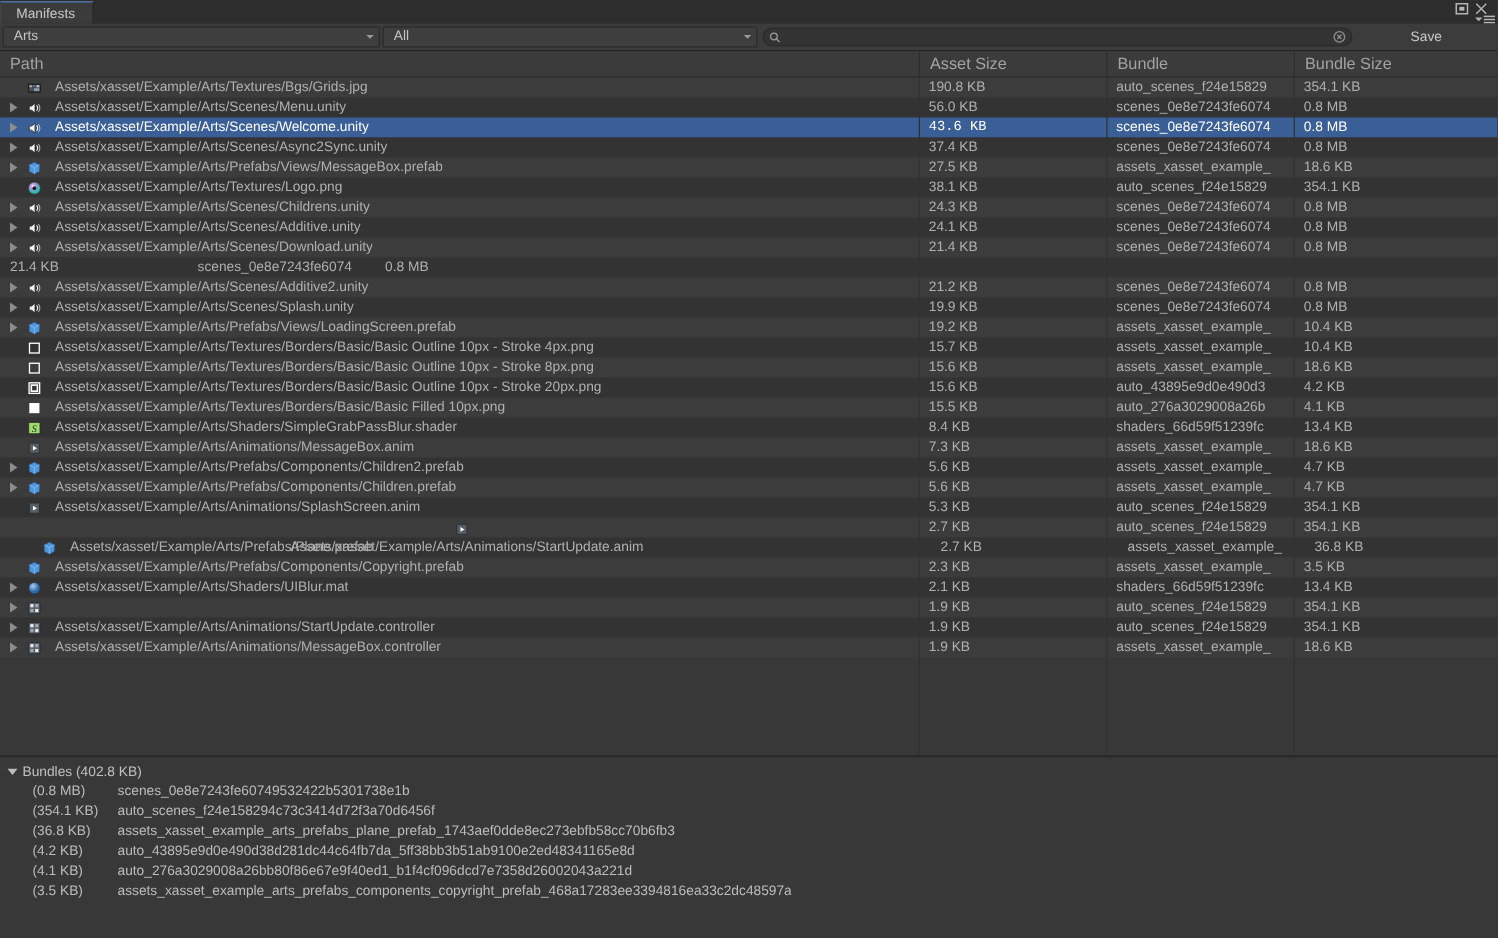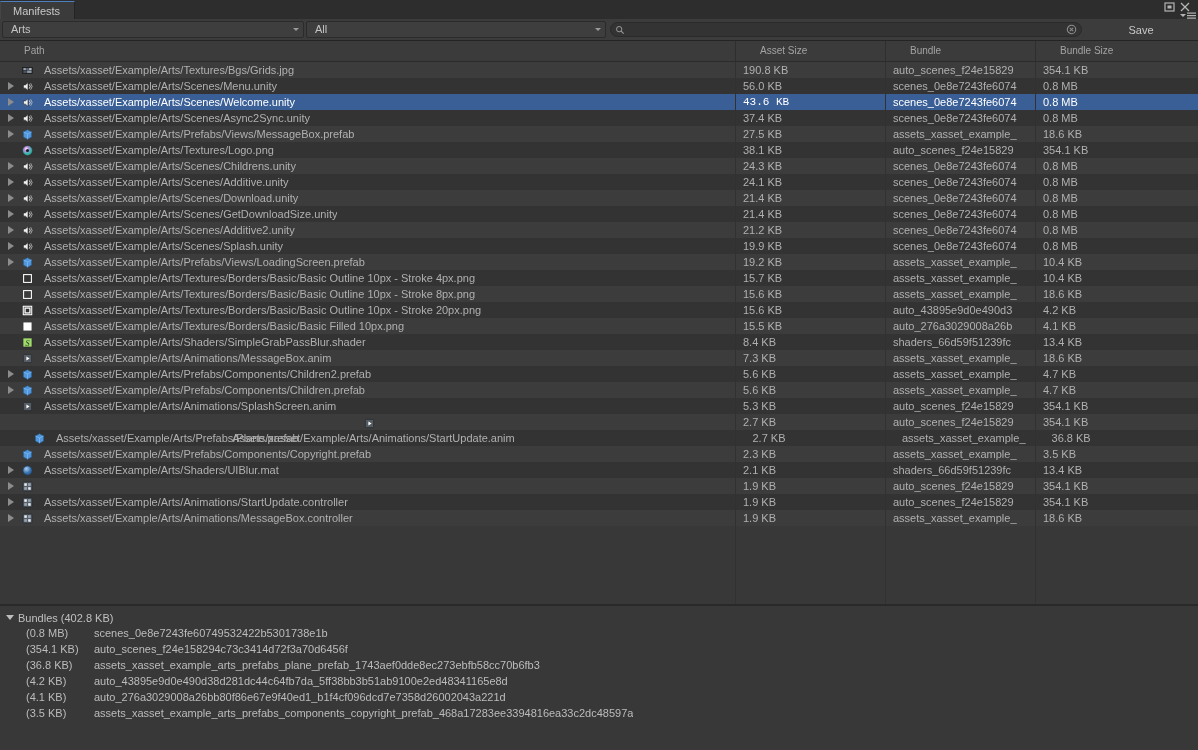--- a/index.html
+++ b/index.html
@@ -56,22 +56,22 @@
     font-family:inherit;cursor:default;
   }
 
   
   .listwrap{flex:1;display:flex;flex-direction:column;background:#383838;min-height:0;}
   .hdr{
     height:20px;background:#3b3b3b;border-bottom:1px solid #2b2b2b;
     display:flex;align-items:center;position:relative;flex:0 0 20px;
   }
   .hdr .cell{
-    height:20px;line-height:20px;color:#a3a3a3;font-size:10px;
-    box-sizing:border-box;padding-left:24px;position:relative;overflow:hidden;white-space:nowrap;
+    height:20px;line-height:20px;color:#a3a3a3;font-size:13px;
+    box-sizing:border-box;padding-left:8px;position:relative;overflow:hidden;white-space:nowrap;
   }
   .hdr .cell + .cell{border-left:1px solid #2e2e2e;}
 
   .rows{flex:1;overflow:hidden;position:relative;}
   .row{height:16px;display:flex;align-items:center;box-sizing:border-box;white-space:nowrap;}
   .row.odd{background:#3c3c3c;}
   .row.even{background:#333333;}
   .row.sel{background:#3a5f96;}
   .row.sel .c{color:#ffffff;}
   .c{font-size:11px;color:#b0b0b0;overflow:hidden;white-space:nowrap;box-sizing:border-box;}
@@ -321,33 +321,20 @@
                 <path d="M11.9 4a6 6 0 010 8" fill="none" stroke="#cfcfcf" stroke-width="0.9"></path>
               </svg>
             </span>
             <span class="ptext">Assets/xasset/Example/Arts/Scenes/Download.unity</span>
           </div>
           <div class="c c-asize" style="width: 150px;">21.4 KB</div>
           <div class="c c-bundle" style="width: 150px;">scenes_0e8e7243fe6074</div>
           <div class="c c-bsize" style="width: 155px;">0.8 MB</div>
         </div>
         <div class="row even">
-          <div class="c c-path" style="width: 735px;">
-            <span class="foldbox">
-              <span class="foldtri"></span>
-            </span>
-            <span class="iconbox">
-              <svg class="ico" viewBox="0 0 16 16">
-                <path d="M3 6h2.4L8.6 3.2v9.6L5.4 10H3z" fill="#f2f2f2" stroke="#1d1d1d" stroke-width="0.7"></path>
-                <path d="M10.2 5.4a4 4 0 010 5.2" fill="none" stroke="#f2f2f2" stroke-width="1.1"></path>
-                <path d="M11.9 4a6 6 0 010 8" fill="none" stroke="#cfcfcf" stroke-width="0.9"></path>
-              </svg>
-            </span>
-            <span class="ptext">Assets/xasset/Example/Arts/Scenes/GetDownloadSize.unity</span>
-          </div>
           <div class="c c-asize" style="width: 150px;">21.4 KB</div>
           <div class="c c-bundle" style="width: 150px;">scenes_0e8e7243fe6074</div>
           <div class="c c-bsize" style="width: 155px;">0.8 MB</div>
         </div>
         <div class="row odd">
           <div class="c c-path" style="width: 735px;">
             <span class="foldbox">
               <span class="foldtri"></span>
             </span>
             <span class="iconbox">

